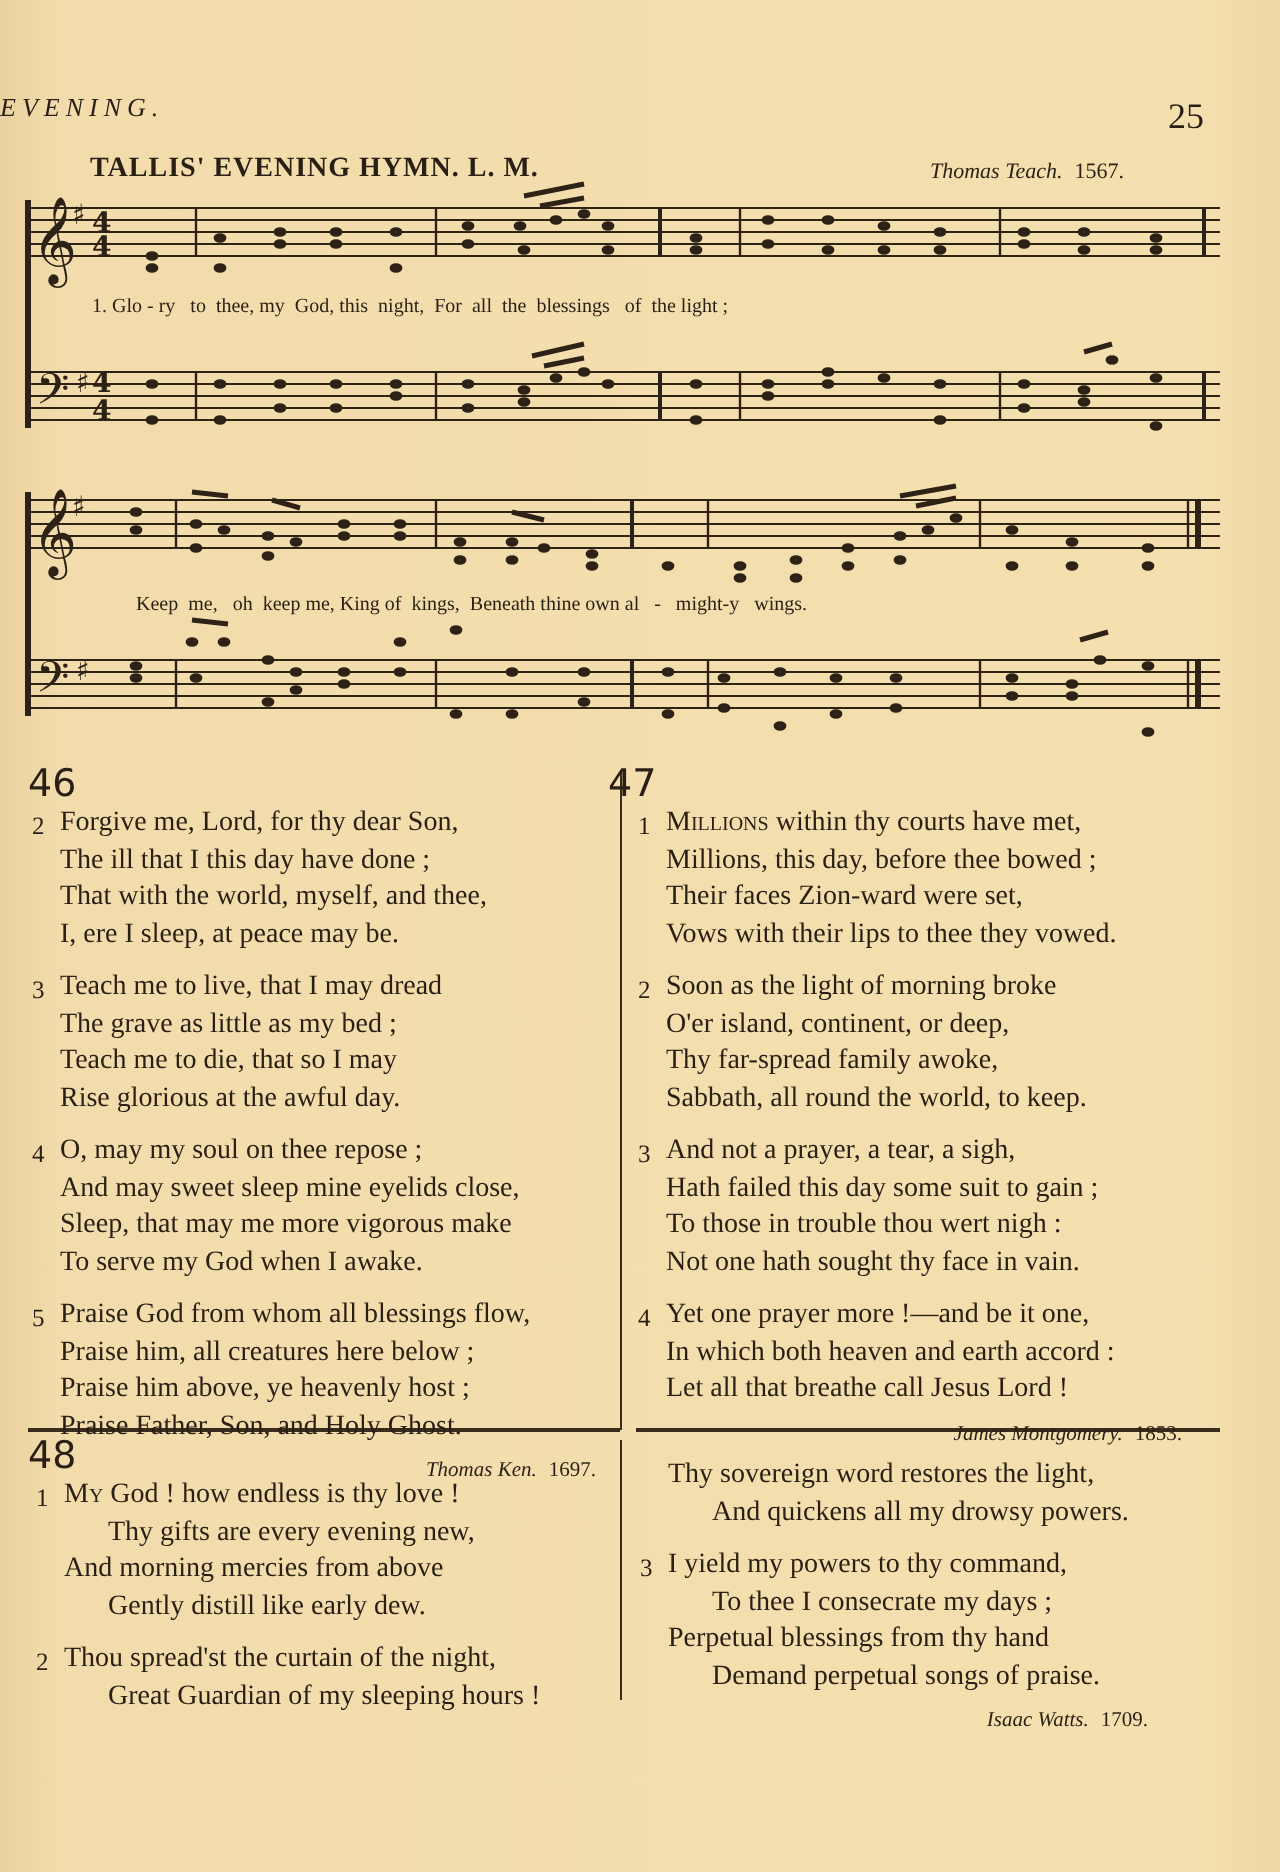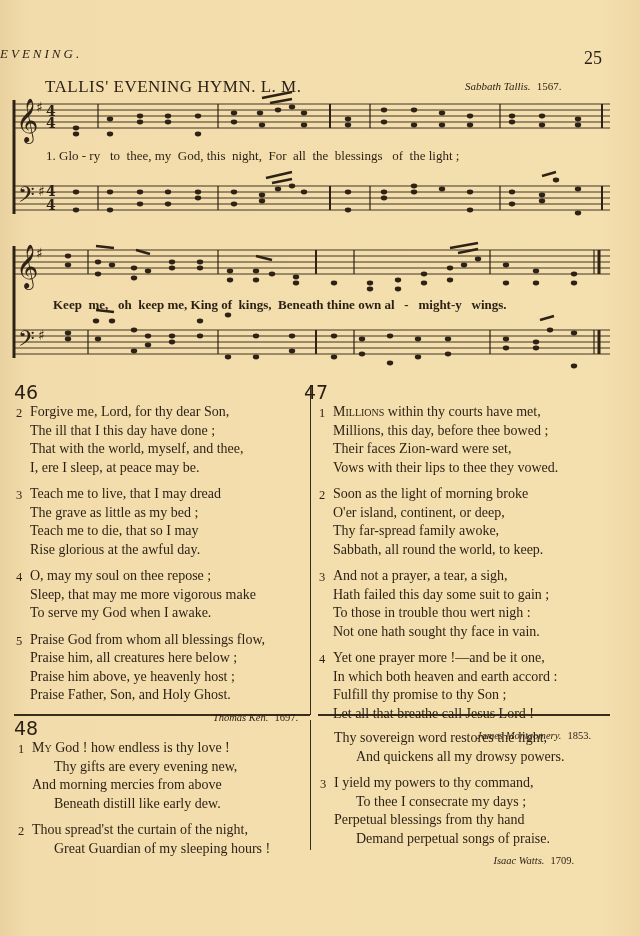--- a/index.html
+++ b/index.html
@@ -7,47 +7,47 @@
     width:640px; height:936px; overflow:hidden;
     background:#f2dcab;
     background-image: linear-gradient(90deg, #e9d29f 0px, #f2dcab 30px, #f4dfae 600px, #eed7a5 640px);
     font-family:"Liberation Serif","DejaVu Serif",serif;
     color:#2a1f14;
     position:relative;
   }
   .abs { position:absolute; }
   .running-head { left:0; width:640px; top:46px; font-style:italic; font-size:13px; letter-spacing:3px; }
   .page-num { right:38px; top:48px; font-size:18px; }
-  .tune-title { left:45px; top:77px; font-size:17px; font-weight:normal; letter-spacing:0.5px; }
+  .tune-title { left:45px; top:77px; font-size:14px; font-weight:bold; letter-spacing:0.5px; }
   .tune-composer { left:465px; top:80px; font-size:11px; font-style:italic; }
   .tune-composer .yr { font-style:normal; margin-left:6px; }
   svg.music { left:0; top:85px; }
-  .lyric { font-size:13px; white-space:pre; }
+  .lyric { font-size:10px; white-space:pre; }
   .lyric1 { left:46px; top:148px; }
-  .lyric2 { left:53px; top:297px;font-weight:bold; }
+  .lyric2 { left:68px; top:297px; }
   .hymn-num { font-family:"DejaVu Sans",sans-serif; font-size:19px; line-height:19px; }
   .col { position:absolute; font-size:14px; line-height:18.5px; }
   .stanza { position:relative; margin-bottom:8px; }
   .stanza .vn { position:absolute; left:-14px; top:1px; font-size:12.5px; }
   .line.indent { padding-left:22px; }
   .attrib { font-size:10.5px; font-style:italic; text-align:right; margin-top:-4px; }
   .attrib .yr { font-style:normal; margin-left:6px; }
   .sc { font-variant:small-caps; }
   .vrule { position:absolute; width:1px; background:#3a2c1c; }
   .hrule { position:absolute; height:1.5px; background:#3a2c1c; }
 </style>
 </head>
 <body>
 
 <div class="abs running-head">EVENING.</div>
 <div class="abs page-num">25</div>
 
 <div class="abs tune-title">TALLIS' EVENING HYMN.  L. M.</div>
 <div class="abs tune-composer">
-  <span>Sabbath Tallis.</span><span class="yr">1567.</span>
+  <span>Thomas Teach.</span><span class="yr">1567.</span>
 </div>
 
 <svg class="abs music" width="640" height="300" viewBox="0 85 640 300">
   <g stroke="#2e2216" stroke-width="0.9" fill="none">
 
     <path d="M14 104H610M14 110H610M14 116H610M14 122H610M14 128H610"></path>
 
     <path d="M14 186H610M14 192H610M14 198H610M14 204H610M14 210H610"></path>
 
     <path d="M14 250H610M14 256H610M14 262H610M14 268H610M14 274H610"></path>
@@ -287,20 +287,21 @@
   <div class="stanza">
     <span class="vn">3</span>
     <div class="line">Teach me to live, that I may dread</div>
     <div class="line">The grave as little as my bed ;</div>
     <div class="line">Teach me to die, that so I may</div>
     <div class="line">Rise glorious at the awful day.</div>
   </div>
   <div class="stanza">
     <span class="vn">4</span>
     <div class="line">O, may my soul on thee repose ;</div>
+    <div class="line">And may sweet sleep mine eyelids close,</div>
     <div class="line">Sleep, that may me more vigorous make</div>
     <div class="line">To serve my God when I awake.</div>
   </div>
   <div class="stanza">
     <span class="vn">5</span>
     <div class="line">Praise God from whom all blessings flow,</div>
     <div class="line">Praise him, all creatures here below ;</div>
     <div class="line">Praise him above, ye heavenly host ;</div>
     <div class="line">Praise Father, Son, and Holy Ghost.</div>
   </div>
@@ -329,36 +330,35 @@
     <span class="vn">3</span>
     <div class="line">And not a prayer, a tear, a sigh,</div>
     <div class="line">Hath failed this day some suit to gain ;</div>
     <div class="line">To those in trouble thou wert nigh :</div>
     <div class="line">Not one hath sought thy face in vain.</div>
   </div>
   <div class="stanza">
     <span class="vn">4</span>
     <div class="line">Yet one prayer more !—and be it one,</div>
     <div class="line">In which both heaven and earth accord :</div>
-    <div class="line">Fulfill thy promise to thy Son ;</div>
     <div class="line">Let all that breathe call Jesus Lord !</div>
   </div>
   <div class="attrib" style="padding-right:22px;">
     <span>James Montgomery.</span><span class="yr">1853.</span>
   </div>
 </div>
 
 <div class="abs hymn-num" style="left:14px; top:719px;">48</div>
 <div class="col" style="left:32px; top:739px; width:278px;">
   <div class="stanza">
     <span class="vn">1</span>
     <div class="line"><span class="sc">My</span><span> God ! how endless is thy love !</span></div>
     <div class="line indent">Thy gifts are every evening new,</div>
     <div class="line">And morning mercies from above</div>
-    <div class="line indent">Beneath distill like early dew.</div>
+    <div class="line indent">Gently distill like early dew.</div>
   </div>
   <div class="stanza">
     <span class="vn">2</span>
     <div class="line">Thou spread'st the curtain of the night,</div>
     <div class="line indent">Great Guardian of my sleeping hours !</div>
   </div>
 </div>
 <div class="col" style="left:334px; top:729px; width:280px;">
   <div class="stanza">
     <div class="line">Thy sovereign word restores the light,</div>

